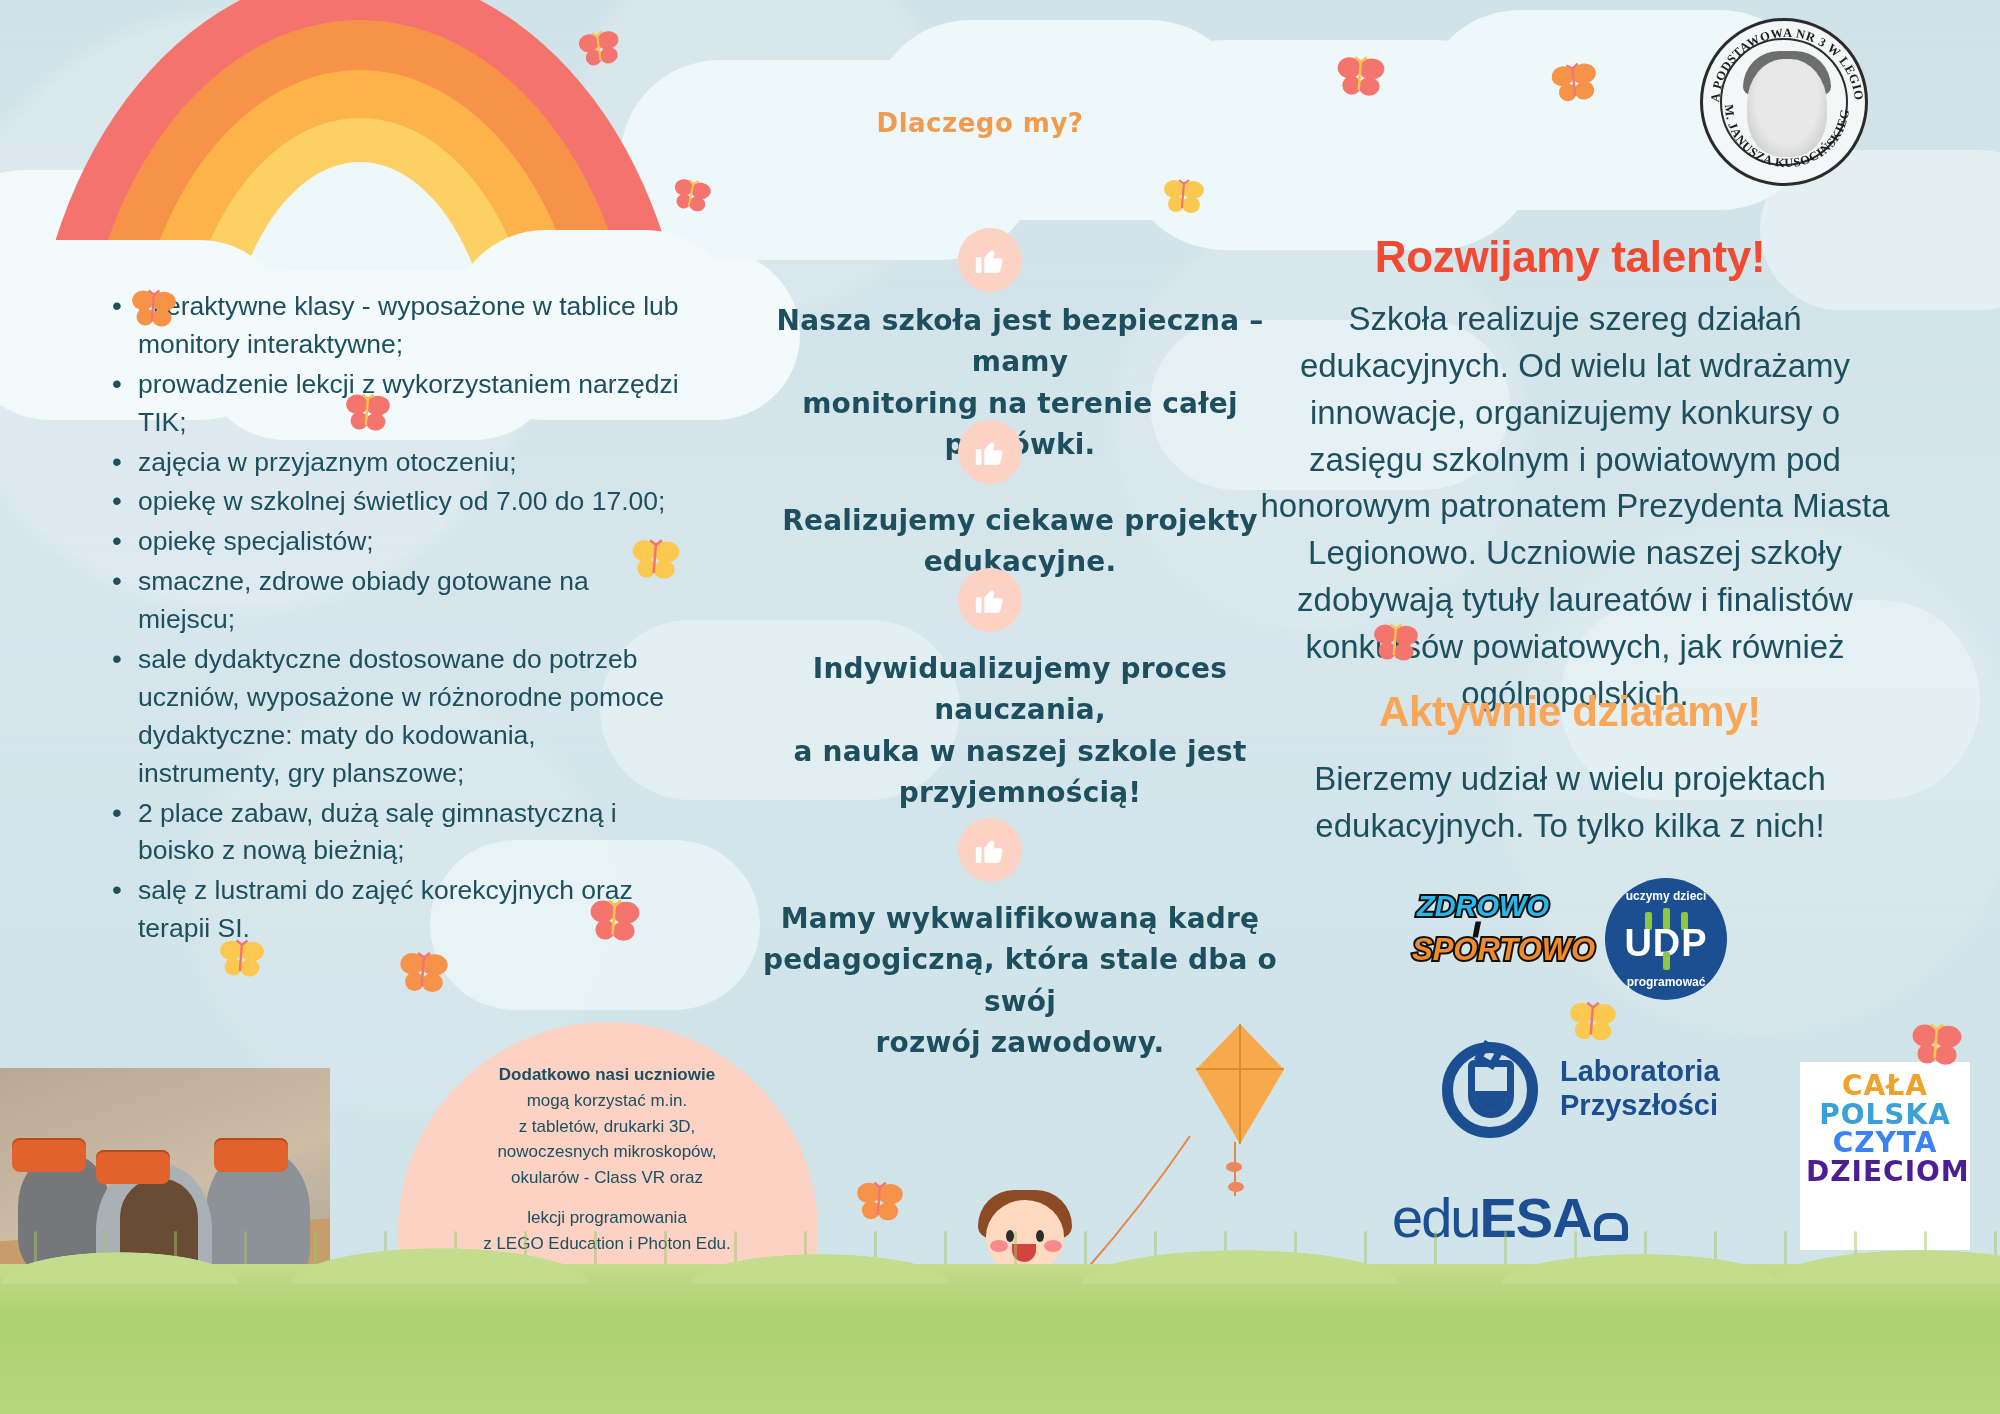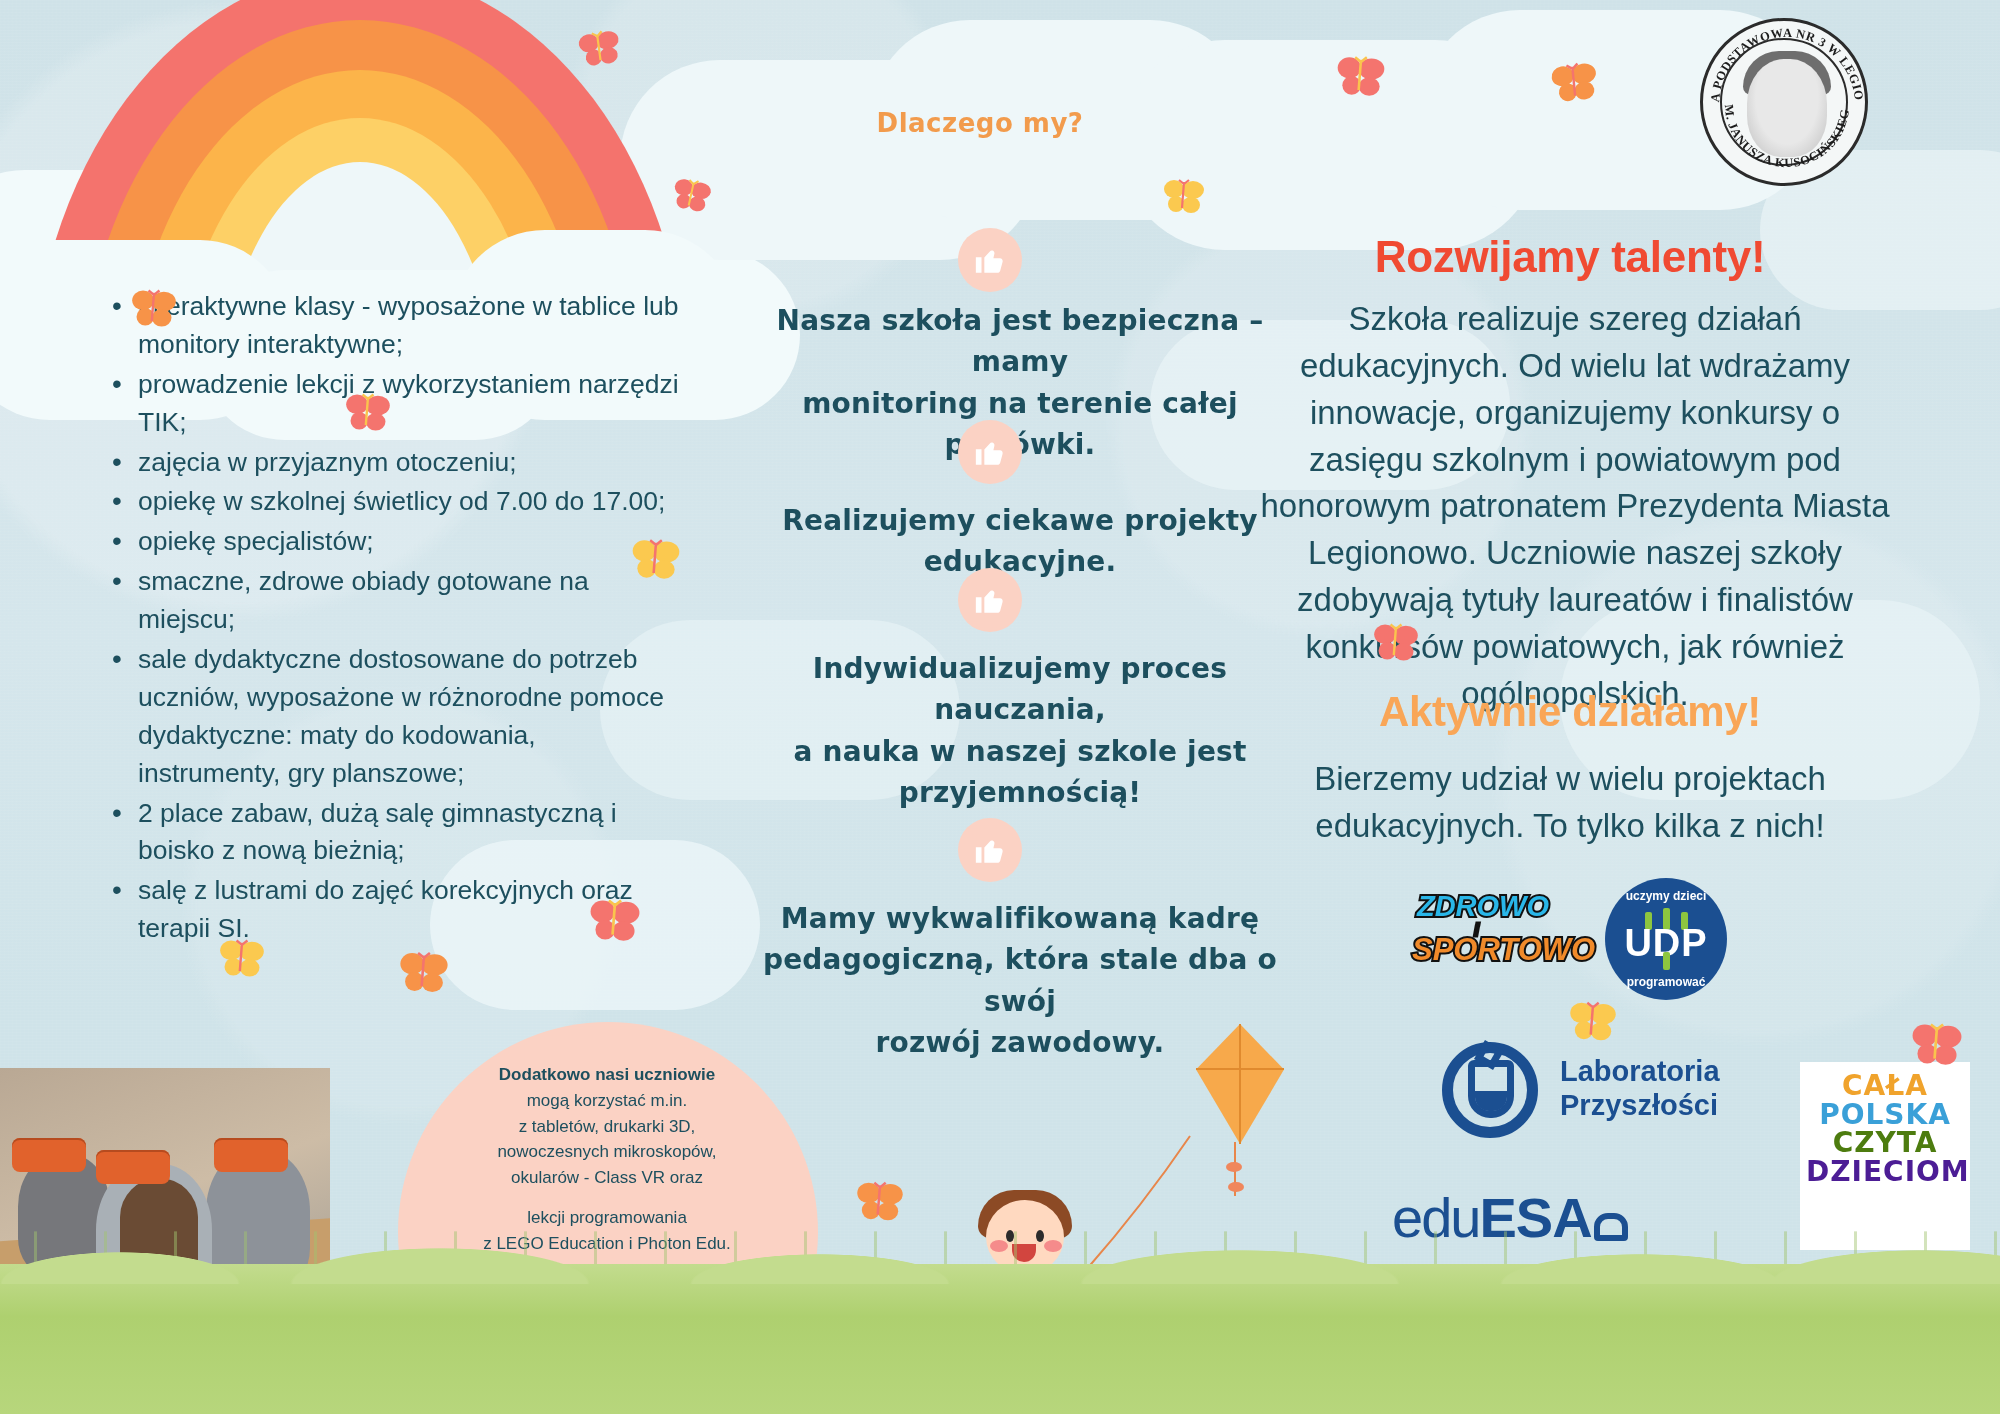--- a/index.html
+++ b/index.html
@@ -473,21 +473,21 @@
     </div>
   </div>
 
   <div class="logo logo-eduesa">
     <span class="edu">edu</span><span class="esa">ESA</span><span class="car"></span>
   </div>
 
   <div class="logo logo-cala">
     <div style="color:#f0a32c;">CAŁA</div>
     <div style="color:#3aa0d8;">POLSKA</div>
-    <div style="color:#4d7c0f;">CZYTA</div>
+    <div style="color:#3b82f6;">CZYTA</div>
     <div style="color:#4c1d95;">DZIECIOM</div>
   </div>
 
   <div class="kite-scene">
     <div class="kite">
       <div class="dia"></div>
       <div class="rod-v"></div>
       <div class="rod-h"></div>
       <div class="tail"></div>
       <div class="bow" style="left:44px; top:152px;"></div>

